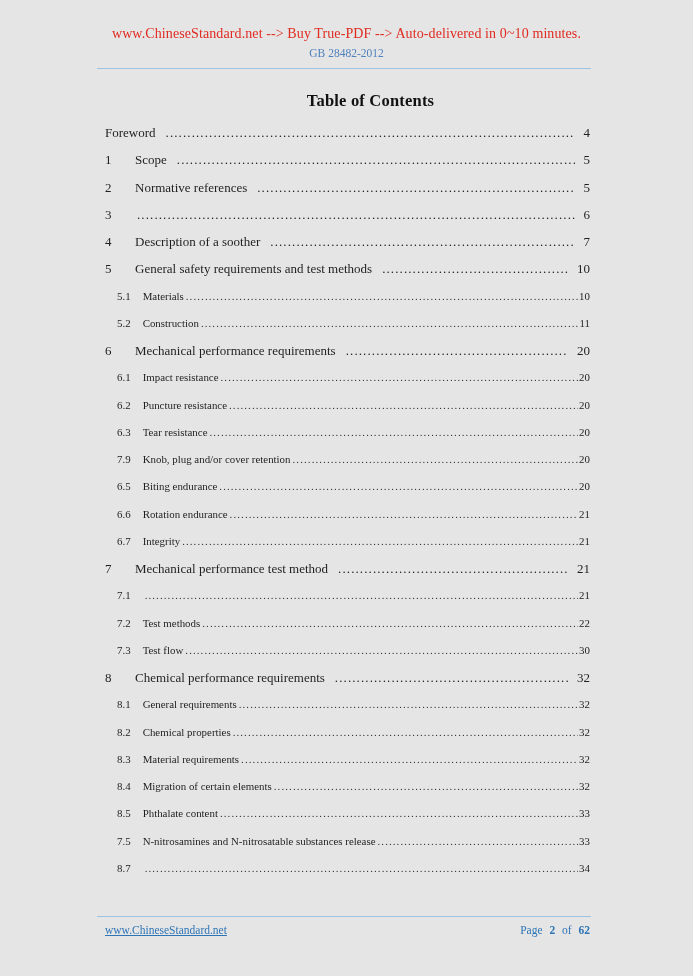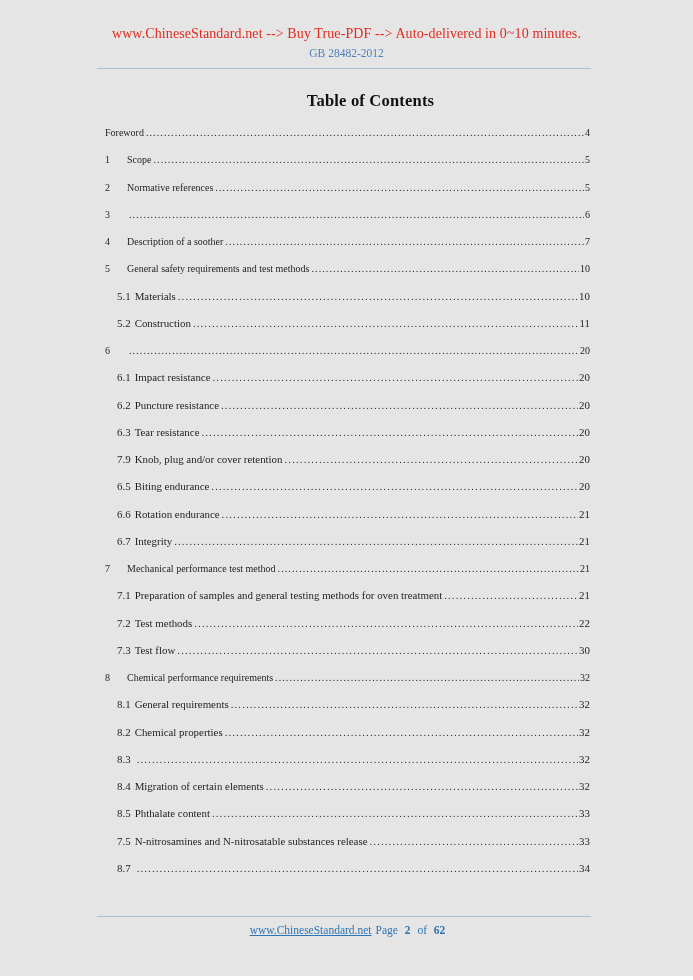--- a/index.html
+++ b/index.html
@@ -52,28 +52,28 @@
   .toc {
     margin: 8px 103px 0 105px; 
   }
   .toc-row {
     height: 27.25px;
     display: flex;
     align-items: baseline;
     line-height: 27.25px;
     white-space: nowrap;
   }
-  .toc-row.lvl1 { font-size: 10px; }
+  .toc-row.lvl1 { font-size: 13px; gap: 8px; }
   .toc-row.lvl2 { font-size: 10.9px; padding-left: 12px; }
   .lvl1 .toc-num {
     display: inline-block;
     width: 22px;
     flex: 0 0 22px;
   }
-  .lvl2 .toc-num { margin-right: 4px; }
+  .lvl2 .toc-num { margin-right: 12px; }
   .toc-label { flex: 0 0 auto; }
   .toc-dots {
     flex: 1 1 auto;
     overflow: hidden;
     margin: 0 1px 0 2px;
     color: #1f1f1f;
   }
   .toc-dots::after {
     content: "................................................................................................................................................................................................";
     letter-spacing: 1.1px;
@@ -88,21 +88,21 @@
   }
   .footer-rule {
     border: none;
     border-top: 1px solid #9fc2e1;
     margin: 0 0 0 97px;
     width: 494px;
   }
   .footer-bar {
     margin: 7px 103px 0 105px;
     display: flex;
-    justify-content: center;
+    justify-content: space-between;
     align-items: baseline;
     font-size: 11.5px;
     color: #2e75b6;
   }
   .footer-link {
     color: #2e75b6;
     text-decoration: underline;
     cursor: pointer;
   }
   .page-info span { margin-left: 4px; }
@@ -172,20 +172,21 @@
 
     <div class="toc-row lvl2">
       <span class="toc-num">5.2</span>
       <span class="toc-label">Construction</span>
       <span class="toc-dots"></span>
       <span class="toc-page">11</span>
     </div>
 
     <div class="toc-row lvl1">
       <span class="toc-num">6</span>
+      <span class="toc-label">Mechanical performance requirements</span>
       <span class="toc-dots"></span>
       <span class="toc-page">20</span>
     </div>
 
     <div class="toc-row lvl2">
       <span class="toc-num">6.1</span>
       <span class="toc-label">Impact resistance</span>
       <span class="toc-dots"></span>
       <span class="toc-page">20</span>
     </div>
@@ -234,21 +235,20 @@
 
     <div class="toc-row lvl1">
       <span class="toc-num">7</span>
       <span class="toc-label">Mechanical performance test method</span>
       <span class="toc-dots"></span>
       <span class="toc-page">21</span>
     </div>
 
     <div class="toc-row lvl2">
       <span class="toc-num">7.1</span>
-      <span class="toc-label">Preparation of samples and general testing methods for oven treatment</span>
       <span class="toc-dots"></span>
       <span class="toc-page">21</span>
     </div>
 
     <div class="toc-row lvl2">
       <span class="toc-num">7.2</span>
       <span class="toc-label">Test methods</span>
       <span class="toc-dots"></span>
       <span class="toc-page">22</span>
     </div>
@@ -276,20 +276,21 @@
 
     <div class="toc-row lvl2">
       <span class="toc-num">8.2</span>
       <span class="toc-label">Chemical properties</span>
       <span class="toc-dots"></span>
       <span class="toc-page">32</span>
     </div>
 
     <div class="toc-row lvl2">
       <span class="toc-num">8.3</span>
+      <span class="toc-label">Material requirements</span>
       <span class="toc-dots"></span>
       <span class="toc-page">32</span>
     </div>
 
     <div class="toc-row lvl2">
       <span class="toc-num">8.4</span>
       <span class="toc-label">Migration of certain elements</span>
       <span class="toc-dots"></span>
       <span class="toc-page">32</span>
     </div>

